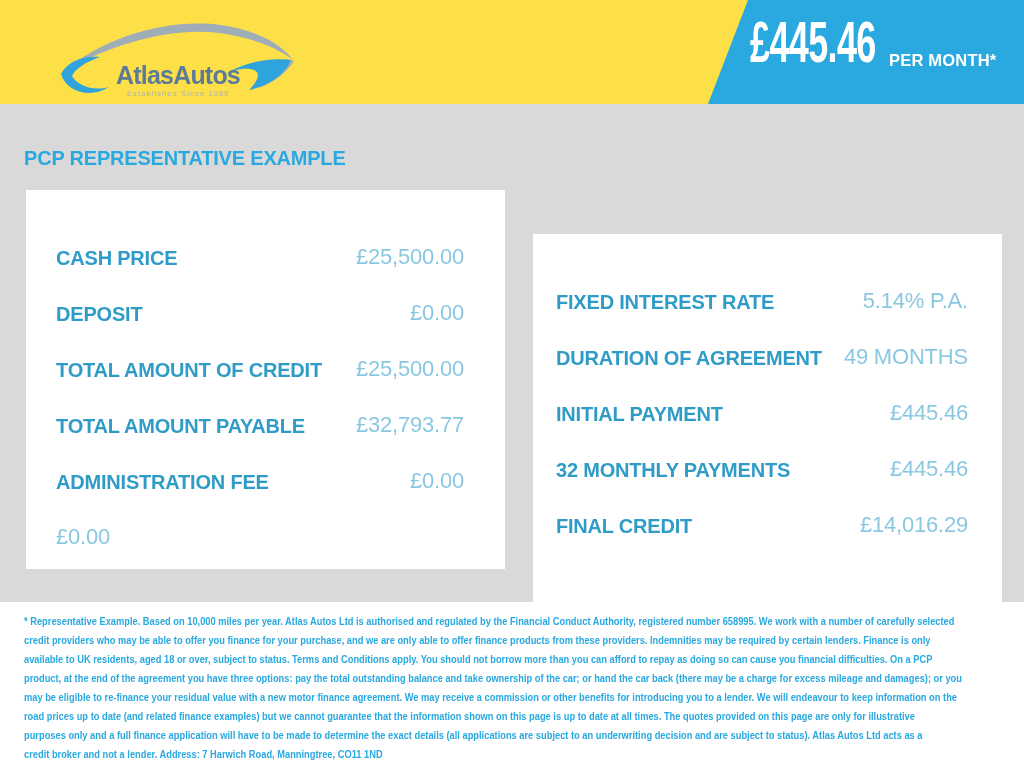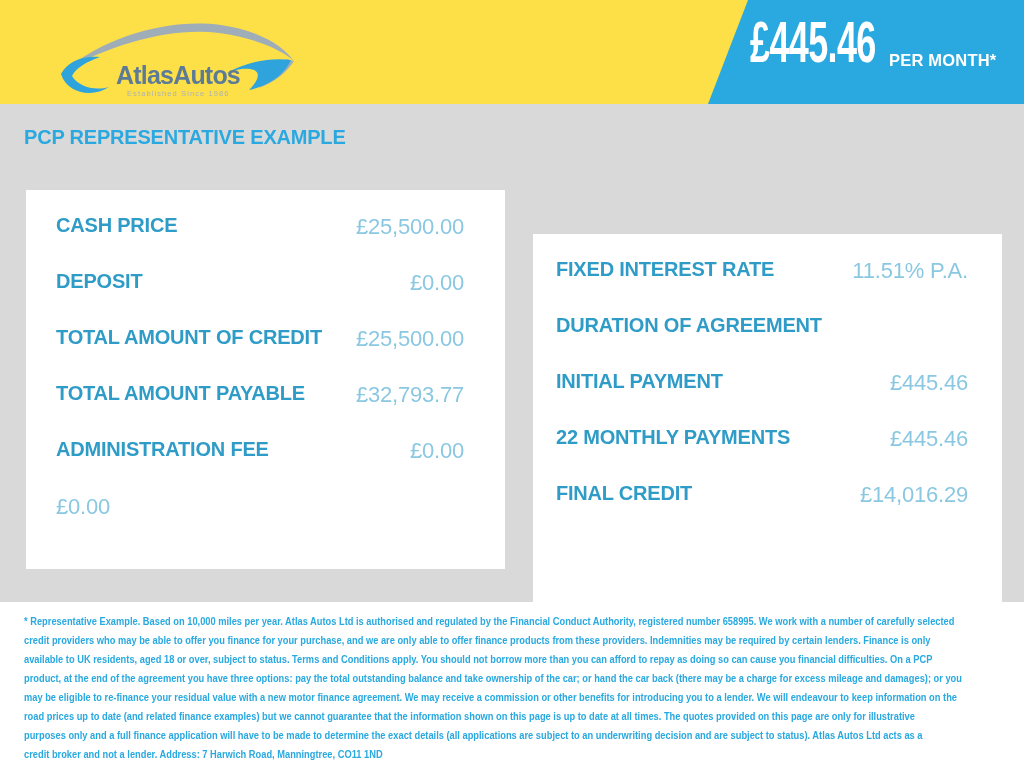--- a/index.html
+++ b/index.html
@@ -23,33 +23,33 @@
     line-height:1;letter-spacing:-1px;white-space:nowrap;
     transform:scaleX(0.62);transform-origin:0 0;
   }
   .price-banner .period{
     position:absolute;left:181px;top:51px;font-size:16.5px;font-weight:bold;
     letter-spacing:0.2px;white-space:nowrap;
   }
   
   .grey-zone{position:absolute;left:0;top:104px;width:1024px;height:498px;background:#d9d9d9;}
   .page-title{
-    position:absolute;left:24px;top:126px;font-size:20px;font-weight:bold;
+    position:absolute;left:24px;top:147px;font-size:20px;font-weight:bold;
     color:var(--brand-blue);letter-spacing:-0.2px;
   }
   
   .card{
     position:absolute;top:190px;height:379px;background:#ffffff;
     box-sizing:border-box;display:flex;flex-direction:column;
     padding-top:24px;padding-bottom:16px;
   }
   .card-left{left:26px;width:479px;padding-left:30px;padding-right:41px;}
   .card-right{left:533px;width:469px;padding-left:23px;padding-right:34px;margin-top:44px;}
   .finance-row{
-    height:56px;display:flex;align-items:flex-start;justify-content:space-between;
+    height:56px;display:flex;align-items:flex-end;justify-content:space-between;
   }
   .finance-label{
     font-size:20px;font-weight:bold;color:var(--label-blue);
     letter-spacing:-0.2px;white-space:nowrap;
   }
   .finance-value{
     font-size:22px;font-weight:normal;color:var(--value-blue);
     letter-spacing:-0.2px;white-space:nowrap;
   }
   
@@ -119,31 +119,32 @@
       <span class="finance-value">£0.00</span>
     </div>
     <div class="finance-row">
       <span class="finance-value">£0.00</span>
     </div>
   </div>
 
   <div class="card card-right">
     <div class="finance-row">
       <span class="finance-label">FIXED INTEREST RATE</span>
-      <span class="finance-value">11.51% P.A.</span>
+      <span class="finance-value">5.14% P.A.</span>
     </div>
     <div class="finance-row">
       <span class="finance-label">DURATION OF AGREEMENT</span>
+      <span class="finance-value">49 MONTHS</span>
     </div>
     <div class="finance-row">
       <span class="finance-label">INITIAL PAYMENT</span>
       <span class="finance-value">£445.46</span>
     </div>
     <div class="finance-row">
-      <span class="finance-label">22 MONTHLY PAYMENTS</span>
+      <span class="finance-label">32 MONTHLY PAYMENTS</span>
       <span class="finance-value">£445.46</span>
     </div>
     <div class="finance-row">
       <span class="finance-label">FINAL CREDIT</span>
       <span class="finance-value">£14,016.29</span>
     </div>
   </div>
 
   <div class="disclaimer">
     <div class="disclaimer-line">* Representative Example. Based on 10,000 miles per year. Atlas Autos Ltd is authorised and regulated by the Financial Conduct Authority, registered number 658995. We work with a number of carefully selected</div>

